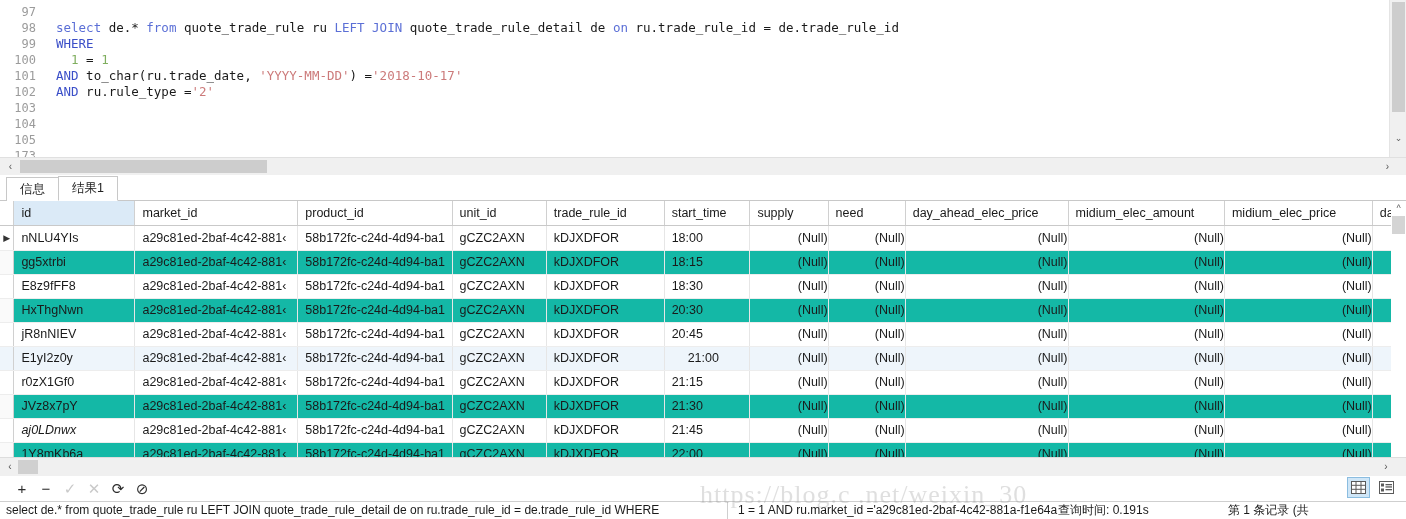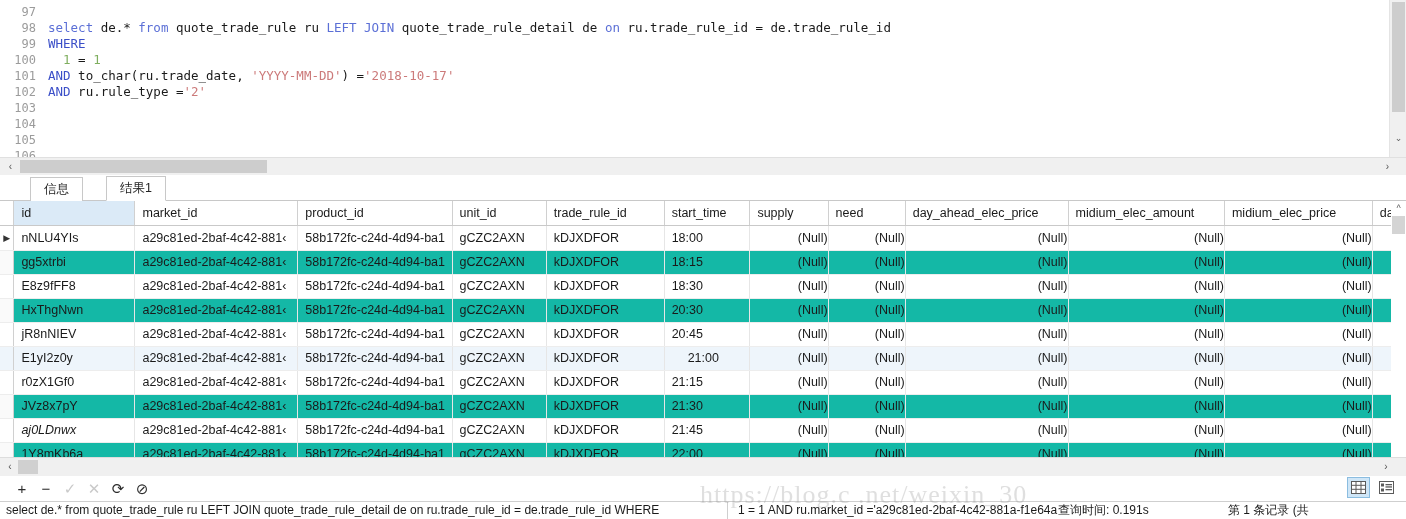--- a/index.html
+++ b/index.html
@@ -17,20 +17,21 @@
   }
 
   
   .editor-wrap {
     position: relative;
     height: 163px;
     background: #ffffff;
     display: flex;
     overflow: hidden;
     box-sizing: border-box;
+    gap: 8px;
   }
   .gutter {
     width: 40px;
     flex: 0 0 40px;
     background: #ffffff;
     text-align: right;
     padding-top: 4px;
     box-sizing: border-box;
     user-select: none;
   }
@@ -125,21 +126,20 @@
     color: #222;
     padding: 3px 13px 4px 13px;
     border: 1px solid #c8c8c8;
     border-bottom: none;
     background: #ffffff;
     margin-right: -1px;
     line-height: 16px;
     position: relative;
     top: 1px;
     box-sizing: border-box;
-    margin-left: 24px;
   }
   .tab.active {
     background: #ffffff;
     border-bottom: 1px solid #ffffff;
     z-index: 2;
   }
 
   
   .grid-area {
     flex: 1 1 auto;
@@ -333,21 +333,21 @@
     <div class="gutter" id="gutter">
         <div class="ln">97</div>
         <div class="ln">98</div>
         <div class="ln">99</div>
         <div class="ln">100</div>
         <div class="ln">101</div>
         <div class="ln">102</div>
         <div class="ln">103</div>
         <div class="ln">104</div>
         <div class="ln">105</div>
-        <div class="ln">106</div>
+        <div class="ln">173</div>
       </div>
     <div class="code" id="code">
         <div class="cl">&nbsp;</div>
         <div class="cl"><span class="kw">select</span><span class="plain"> de.* </span><span class="kw">from</span><span class="plain"> quote_trade_rule ru </span><span class="kw">LEFT JOIN</span><span class="plain"> quote_trade_rule_detail de </span><span class="kw">on</span><span class="plain"> ru.trade_rule_id = de.trade_rule_id</span></div>
         <div class="cl"><span class="kwb">WHERE</span></div>
         <div class="cl"><span class="num">  1</span><span class="plain"> = </span><span class="num">1</span></div>
         <div class="cl"><span class="kwb">AND</span><span class="plain"> to_char(ru.trade_date, </span><span class="str">'YYYY-MM-DD'</span><span class="plain">) =</span><span class="str">'2018-10-17'</span></div>
         <div class="cl"><span class="kwb">AND</span><span class="plain"> ru.rule_type =</span><span class="str">'2'</span></div>
         <div class="cl">&nbsp;</div>
         <div class="cl">&nbsp;</div>

